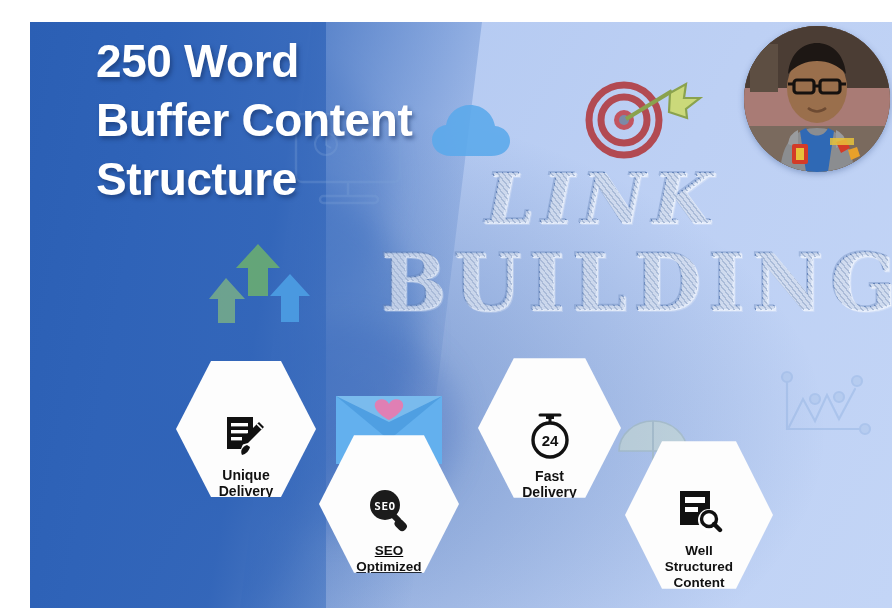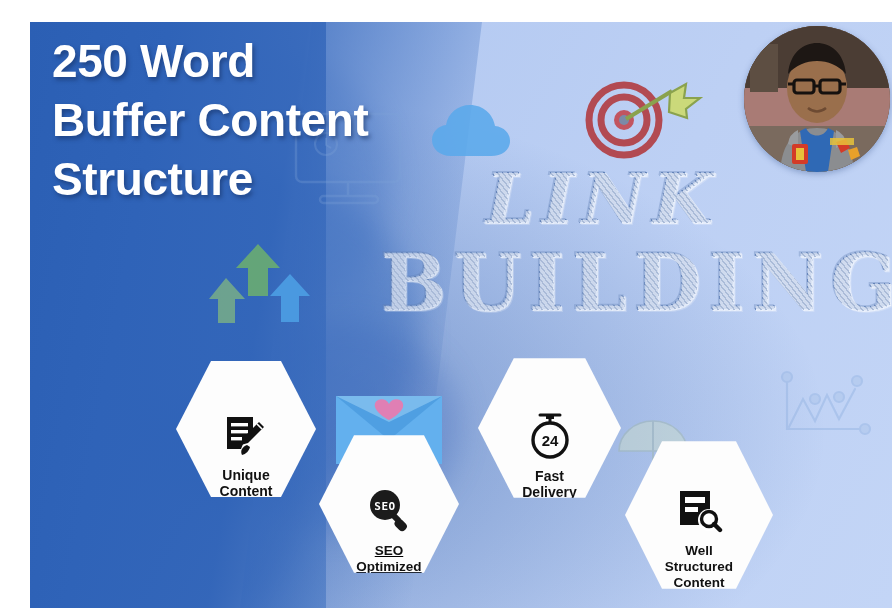--- a/index.html
+++ b/index.html
@@ -36,21 +36,21 @@
     background:linear-gradient(100deg,rgba(56,106,188,.75),rgba(90,140,210,0));
     transform:skewX(-7deg);
   }
 
   
   #headline{
     position:absolute;left:22px;top:10px;width:480px;z-index:9;
     color:#ffffff;font-weight:bold;font-size:46px;line-height:59px;letter-spacing:-.4px;
     text-shadow:2px 3px 4px rgba(20,45,95,.55);
   }
-  #headline .ln{display:block;white-space:nowrap;}
+  #headline .ln{display:block;white-space:nowrap;margin-left:44px;}
 
   
   .sketch{
     position:absolute;z-index:4;
     font-family:"DejaVu Serif",serif;font-weight:bold;
     color:rgba(116,146,192,.92);
     letter-spacing:7px;
     text-shadow:1px 1px 0 rgba(255,255,255,.45), -1px -1px 0 rgba(96,128,180,.35);
     background:repeating-linear-gradient(52deg,
        rgba(96,128,182,.95) 0px, rgba(96,128,182,.95) 1.4px,
@@ -204,21 +204,21 @@
           <path d="M4 3h26v14l-8 8-4 10H4z" fill="#111"></path>
           <rect x="8" y="9" width="17" height="3.4" fill="#fff"></rect>
           <rect x="8" y="16" width="17" height="3.4" fill="#fff"></rect>
           <rect x="8" y="23" width="11" height="3.4" fill="#fff"></rect>
           <path d="M36 8l5 5-16 16-7 2 2-7z" fill="#111"></path>
           <path d="M34 10l5 5" stroke="#fff" stroke-width="1.6"></path>
           <path d="M24 31c-5 2-7 6-5 10 4-1 7-4 8-8z" fill="#111"></path>
         </svg>
       </span>
       <span class="hx-label">Unique
-Content</span>
+Delivery</span>
     </div>
 
     <div class="hex" id="hex2">
       <span class="hx-icon">
         <svg width="48" height="48" viewBox="0 0 48 48">
           <circle cx="20" cy="17" r="15" fill="#1b1b1b"></circle>
           <text x="20" y="22" font-family="DejaVu Sans Mono, monospace" font-size="11" font-weight="bold" fill="#fff" text-anchor="middle" letter-spacing="0.5">SEO</text>
           <rect x="28" y="26" width="6" height="8" transform="rotate(-45 31 30)" fill="#1b1b1b"></rect>
           <rect x="31" y="31" width="9" height="13" rx="4" transform="rotate(-45 35 37)" fill="#1b1b1b"></rect>
         </svg>

